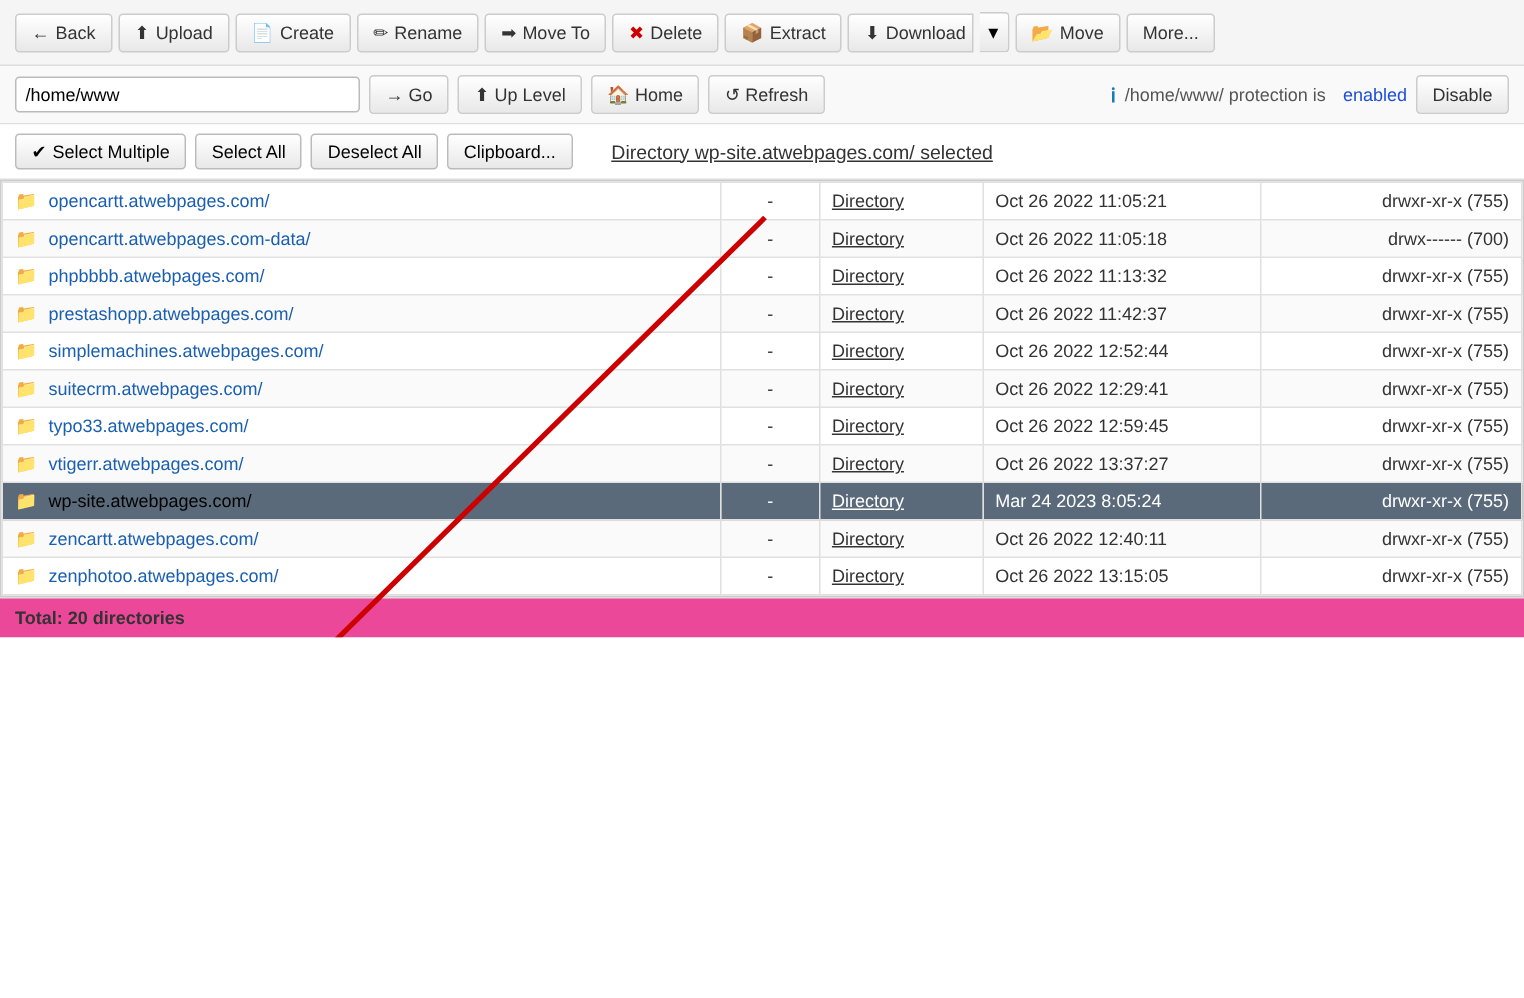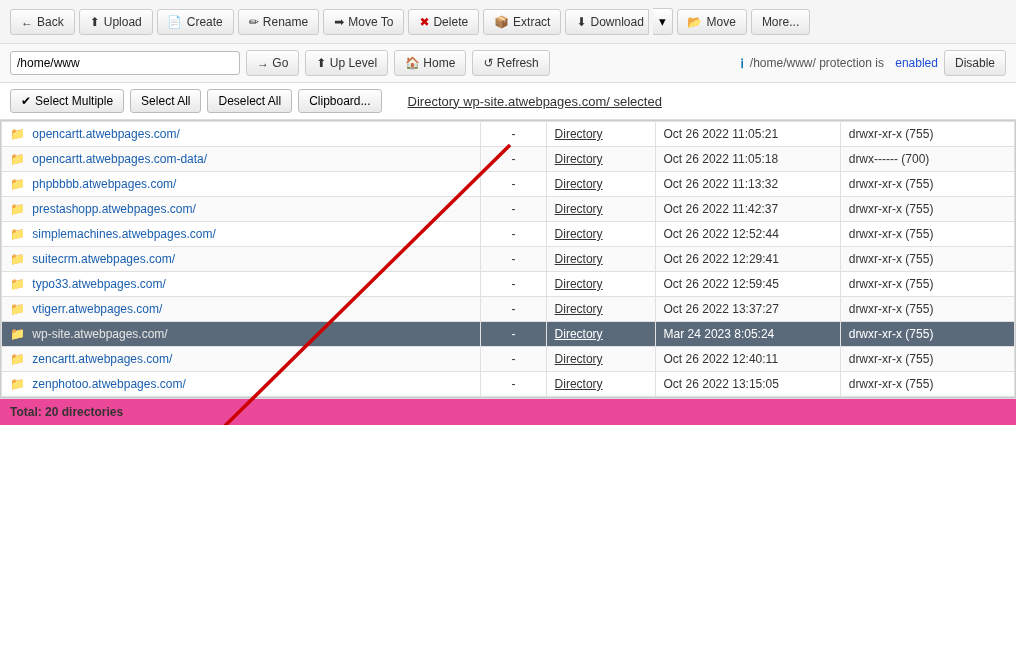--- a/index.html
+++ b/index.html
@@ -87,28 +87,28 @@
     .file-table td {
       border: 1px solid #e0e0e0;
       padding: 5px 8px;
       font-size: 12px;
     }
     .file-table tr:nth-child(even) td { background: #fafafa; }
     .file-table tr.selected td {
       background: #5a6a7a !important;
       color: #fff;
     }
-    .file-table tr.selected td a { color: #e5e5e5; }
+    .file-table tr.selected td a { color: #000000; }
     .file-link { color: #1a5fb0; text-decoration: none; }
 
     .col-name { width: 440px; margin-top: 48px; }
     .col-size { width: 60px; text-align: center; }
     .col-type { width: 100px; text-decoration: underline; }
     .col-date { width: 170px; text-align: left; }
-    .col-perms { width: 160px; text-align: left; margin-left: 43px; }
+    .col-perms { width: 160px; text-align: right; margin-left: 43px; }
 
     .folder-icon { color: #e8a020; margin-right: 4px; }
 
     
     .totalbar {
       padding: 6px 10px;
       background: #ec4899;
       border-top: 1px solid #ddd;
       font-size: 12px;
       font-weight: bold;

